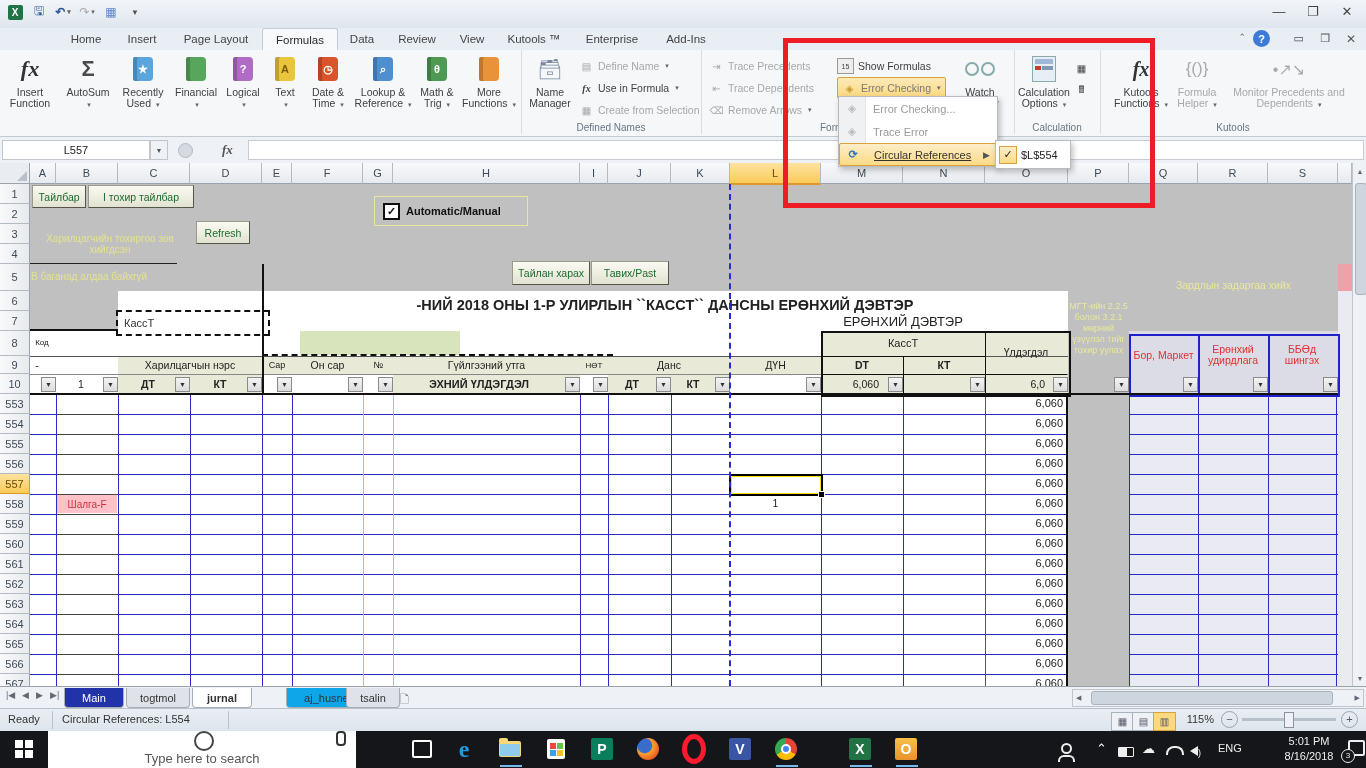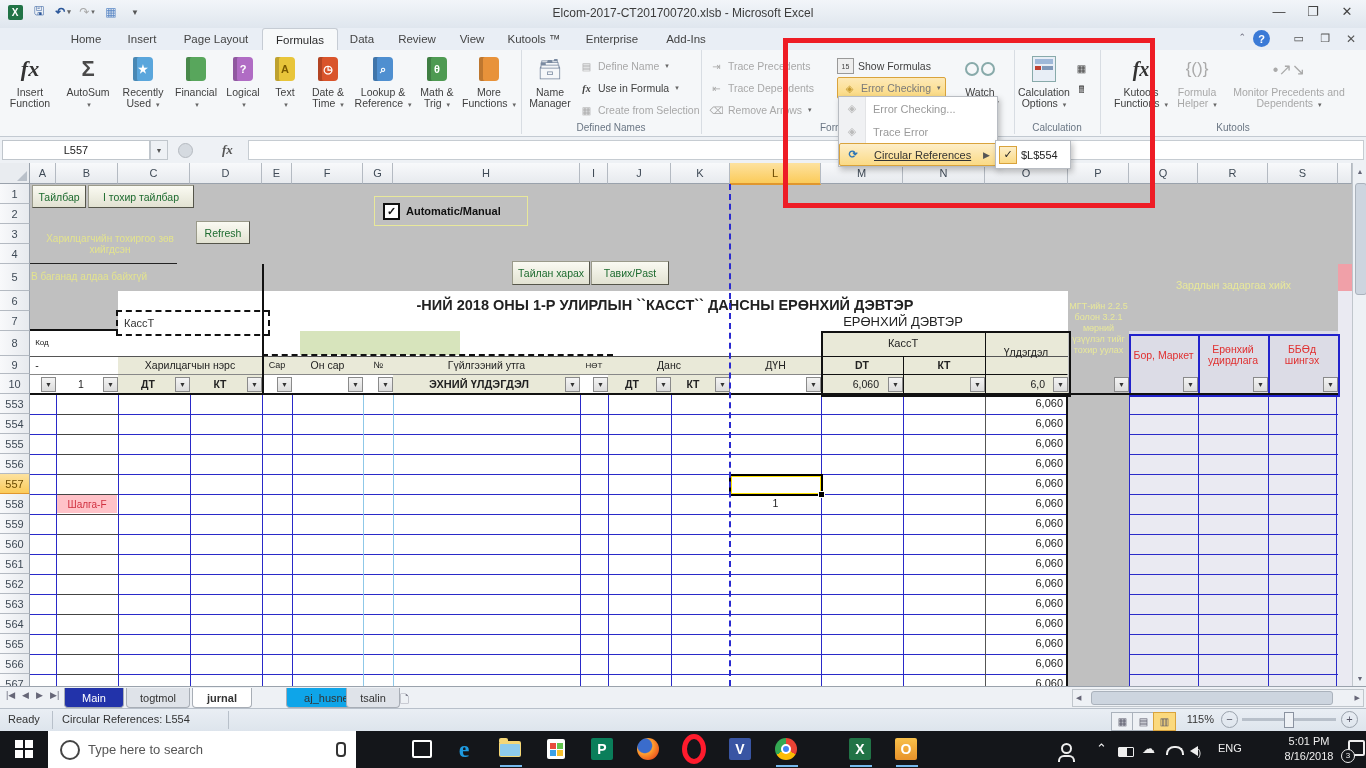--- a/index.html
+++ b/index.html
@@ -85,21 +85,21 @@
   .stab.activeT{background:#fff;font-weight:bold;}
   .stab.yellow{background:#0ea5e9;margin-left:32px;}
   
   #statusbar{position:absolute;left:0;top:708px;width:1366px;height:23px;background:linear-gradient(#e9eef4,#dde4ec);
              border-top:1px solid #b8c0ca;font-size:11px;color:#333;}
   .viewbtn{position:absolute;top:3px;width:21px;height:17px;border:1px solid #aab2bc;background:#eef1f5;
            display:flex;align-items:center;justify-content:center;font-size:10px;color:#556;}
   .viewbtn.on{background:#fbd97e;border-color:#d9a33c;}
   
   #taskbar{position:absolute;left:0;top:731px;width:1366px;height:37px;background:#14161a;}
-  #tsearch{position:absolute;left:48px;top:0;width:308px;height:37px;background:#fff;display:flex;align-items:center;}
+  #tsearch{position:absolute;left:48px;top:0;width:308px;height:37px;background:#fff;display:flex;align-items:center;flex-direction:column;}
   #tsearch .ring{width:16px;height:16px;border:2px solid #444;border-radius:50%;margin:0 8px 0 12px;}
   #tsearch .ph{font-size:13px;color:#555;}
   .tico{position:absolute;top:5px;width:40px;height:26px;display:flex;align-items:center;justify-content:center;}
   .uline{position:absolute;top:34px;height:2px;background:#76b9ed;}
   .trayico{position:absolute;top:10px;color:#eee;font-size:13px;}
   .tile{width:22px;height:22px;border-radius:3px;display:flex;align-items:center;justify-content:center;color:#fff;font-weight:bold;font-size:14px;}
 </style>
 </head>
 <body>
 
@@ -109,21 +109,20 @@
     <div class="qat">
       <span class="qico">
           <span class="tile" style="width:15px;height:15px;font-size:10px;background:#217346;border-radius:2px;">X</span>
         </span>
       <span class="qico" style="color:#2b579a;">🖫</span>
       <span class="qico" style="color:#2b579a;font-weight:bold;">↶<span class="dd">▾</span></span>
       <span class="qico dis">↷<span class="dd">▾</span></span>
       <span class="qico" style="color:#5a87c5;">▦</span>
       <span class="qico" style="font-size:8px;color:#555;">▼</span>
     </div>
-    <div class="title">Elcom-2017-CT201700720.xlsb  -  Microsoft Excel</div>
     <div class="winbtn" style="right:70px;">—</div>
     <div class="winbtn" style="right:36px;">❐</div>
     <div class="winbtn" style="right:2px;">✕</div>
   </div>
 
   <div id="ribtabs">
     <div style="position:absolute;right:120px;top:4px;font-size:9px;color:#667;">⌃</div>
     <div style="position:absolute;right:96px;top:2px;width:17px;height:17px;border-radius:50%;background:#3b7ad6;color:#fff;display:flex;align-items:center;justify-content:center;font-size:11px;font-weight:bold;">?</div>
     <div style="position:absolute;right:62px;top:4px;color:#555;font-size:11px;">▭</div>
     <div style="position:absolute;right:36px;top:4px;color:#555;font-size:11px;">❒</div>

